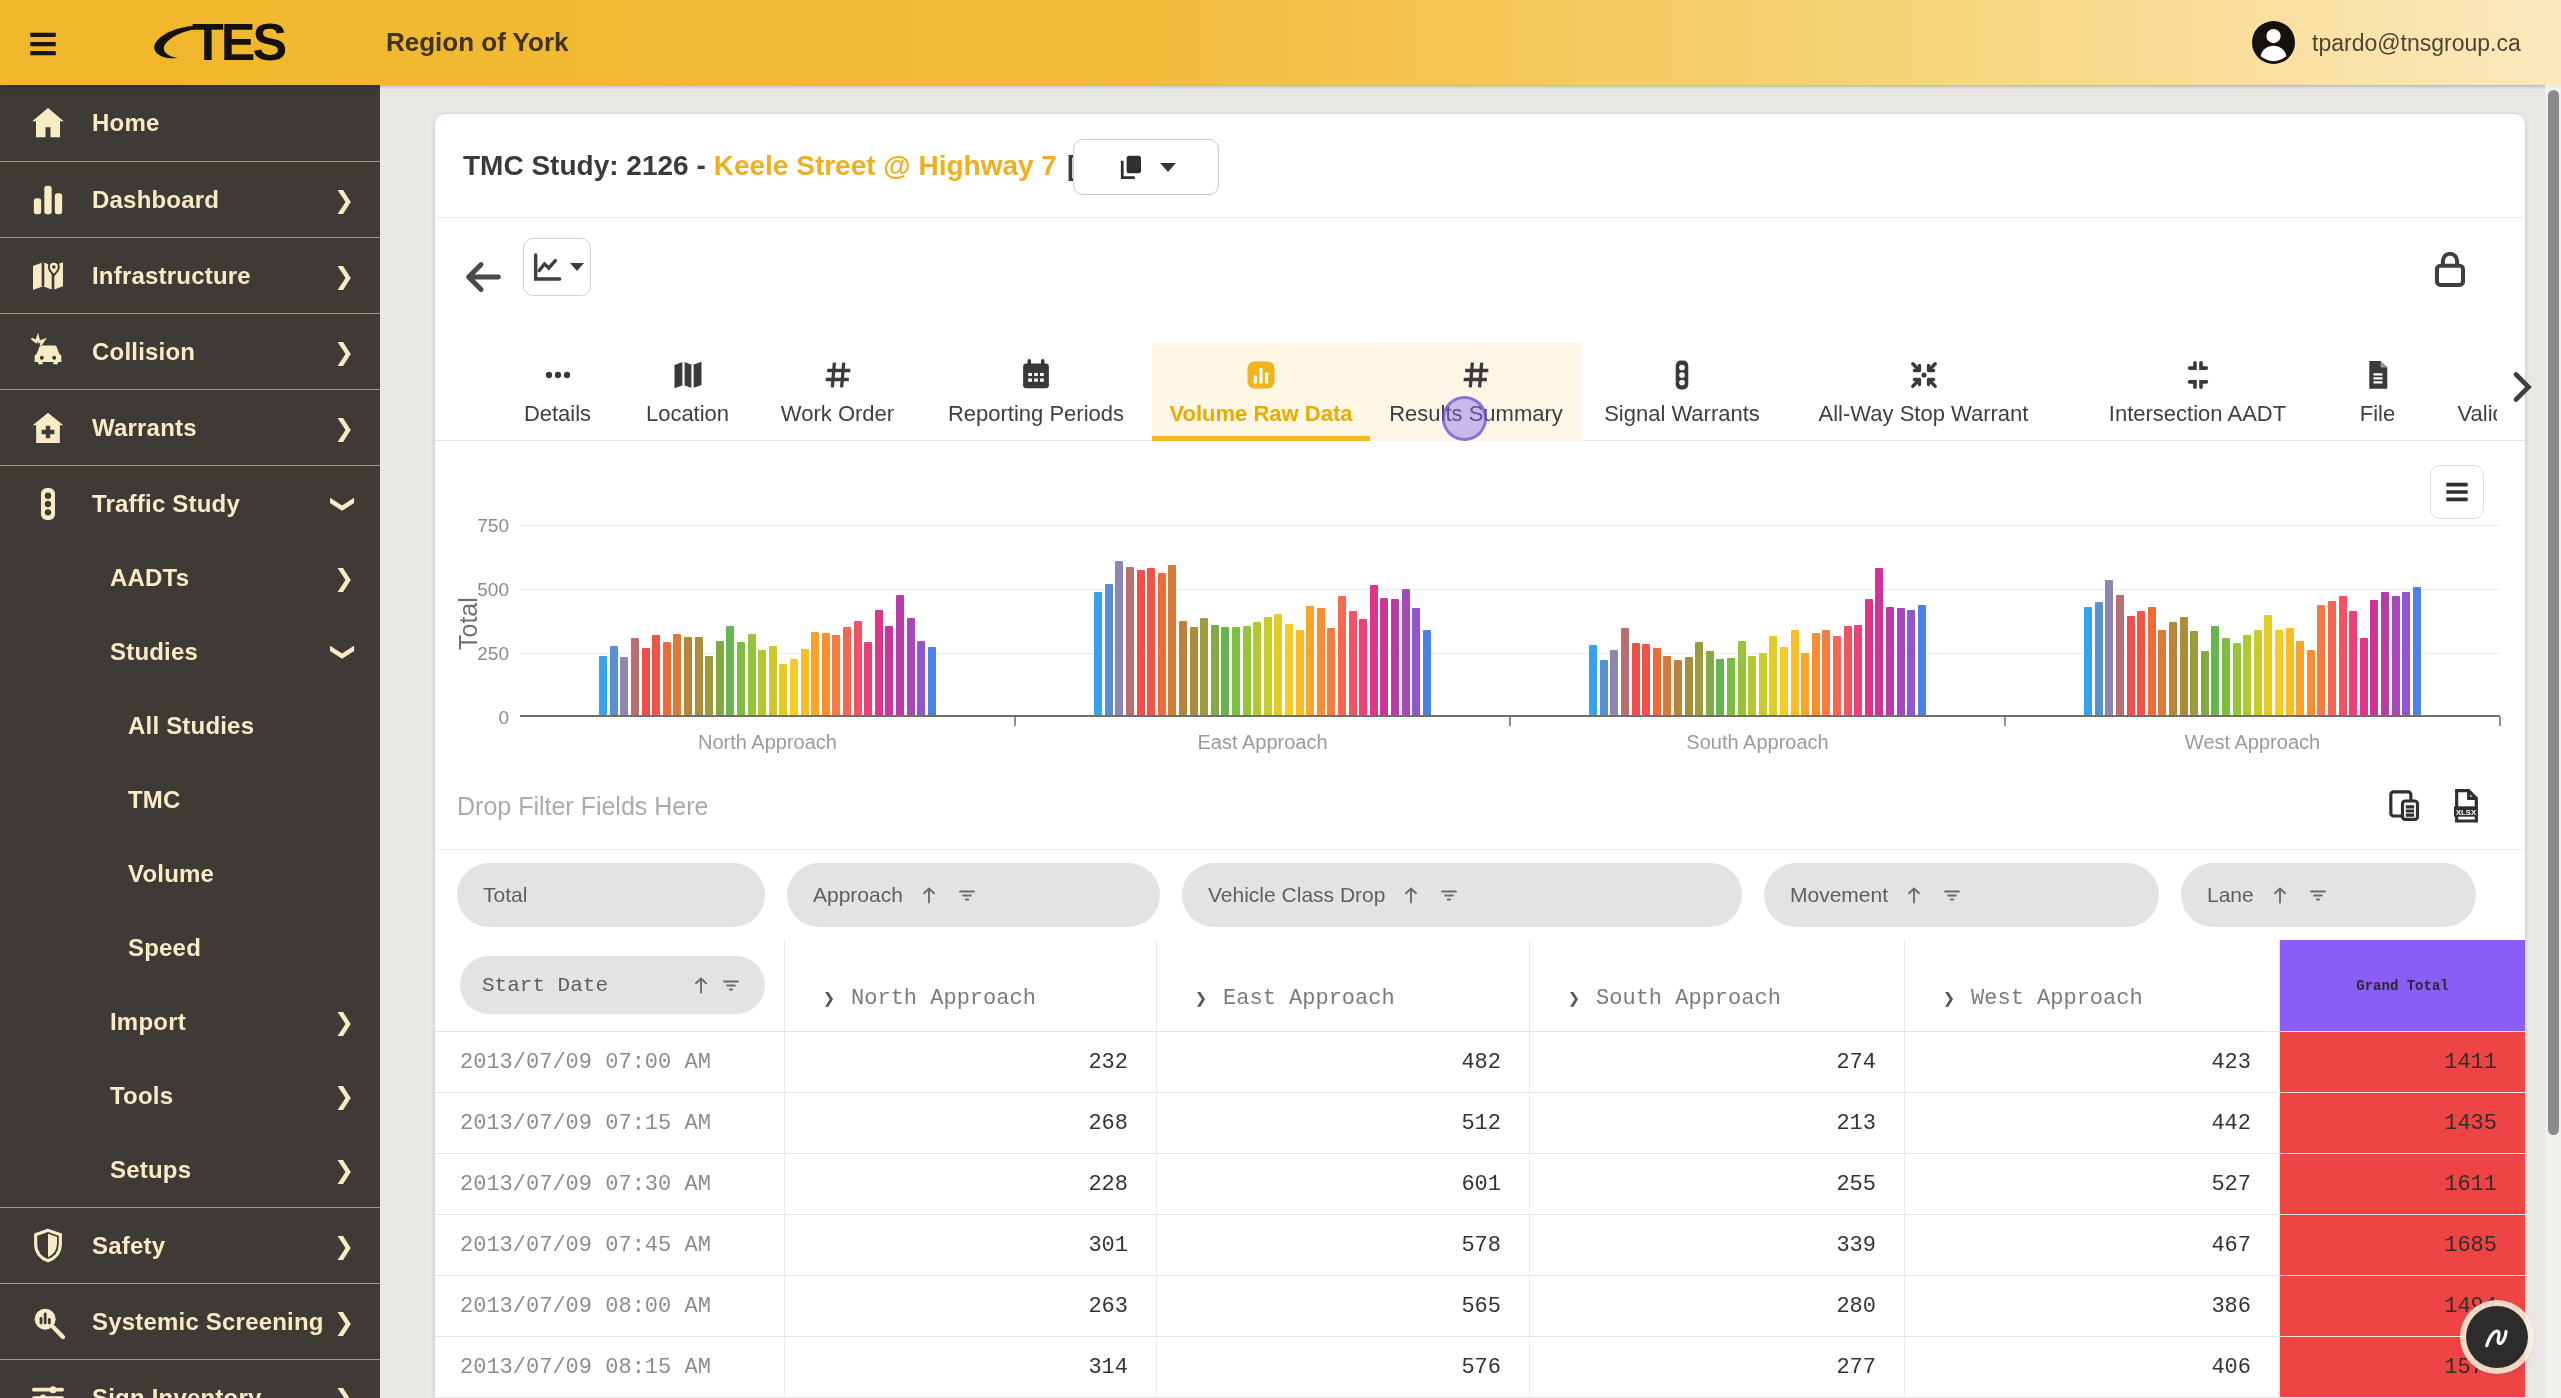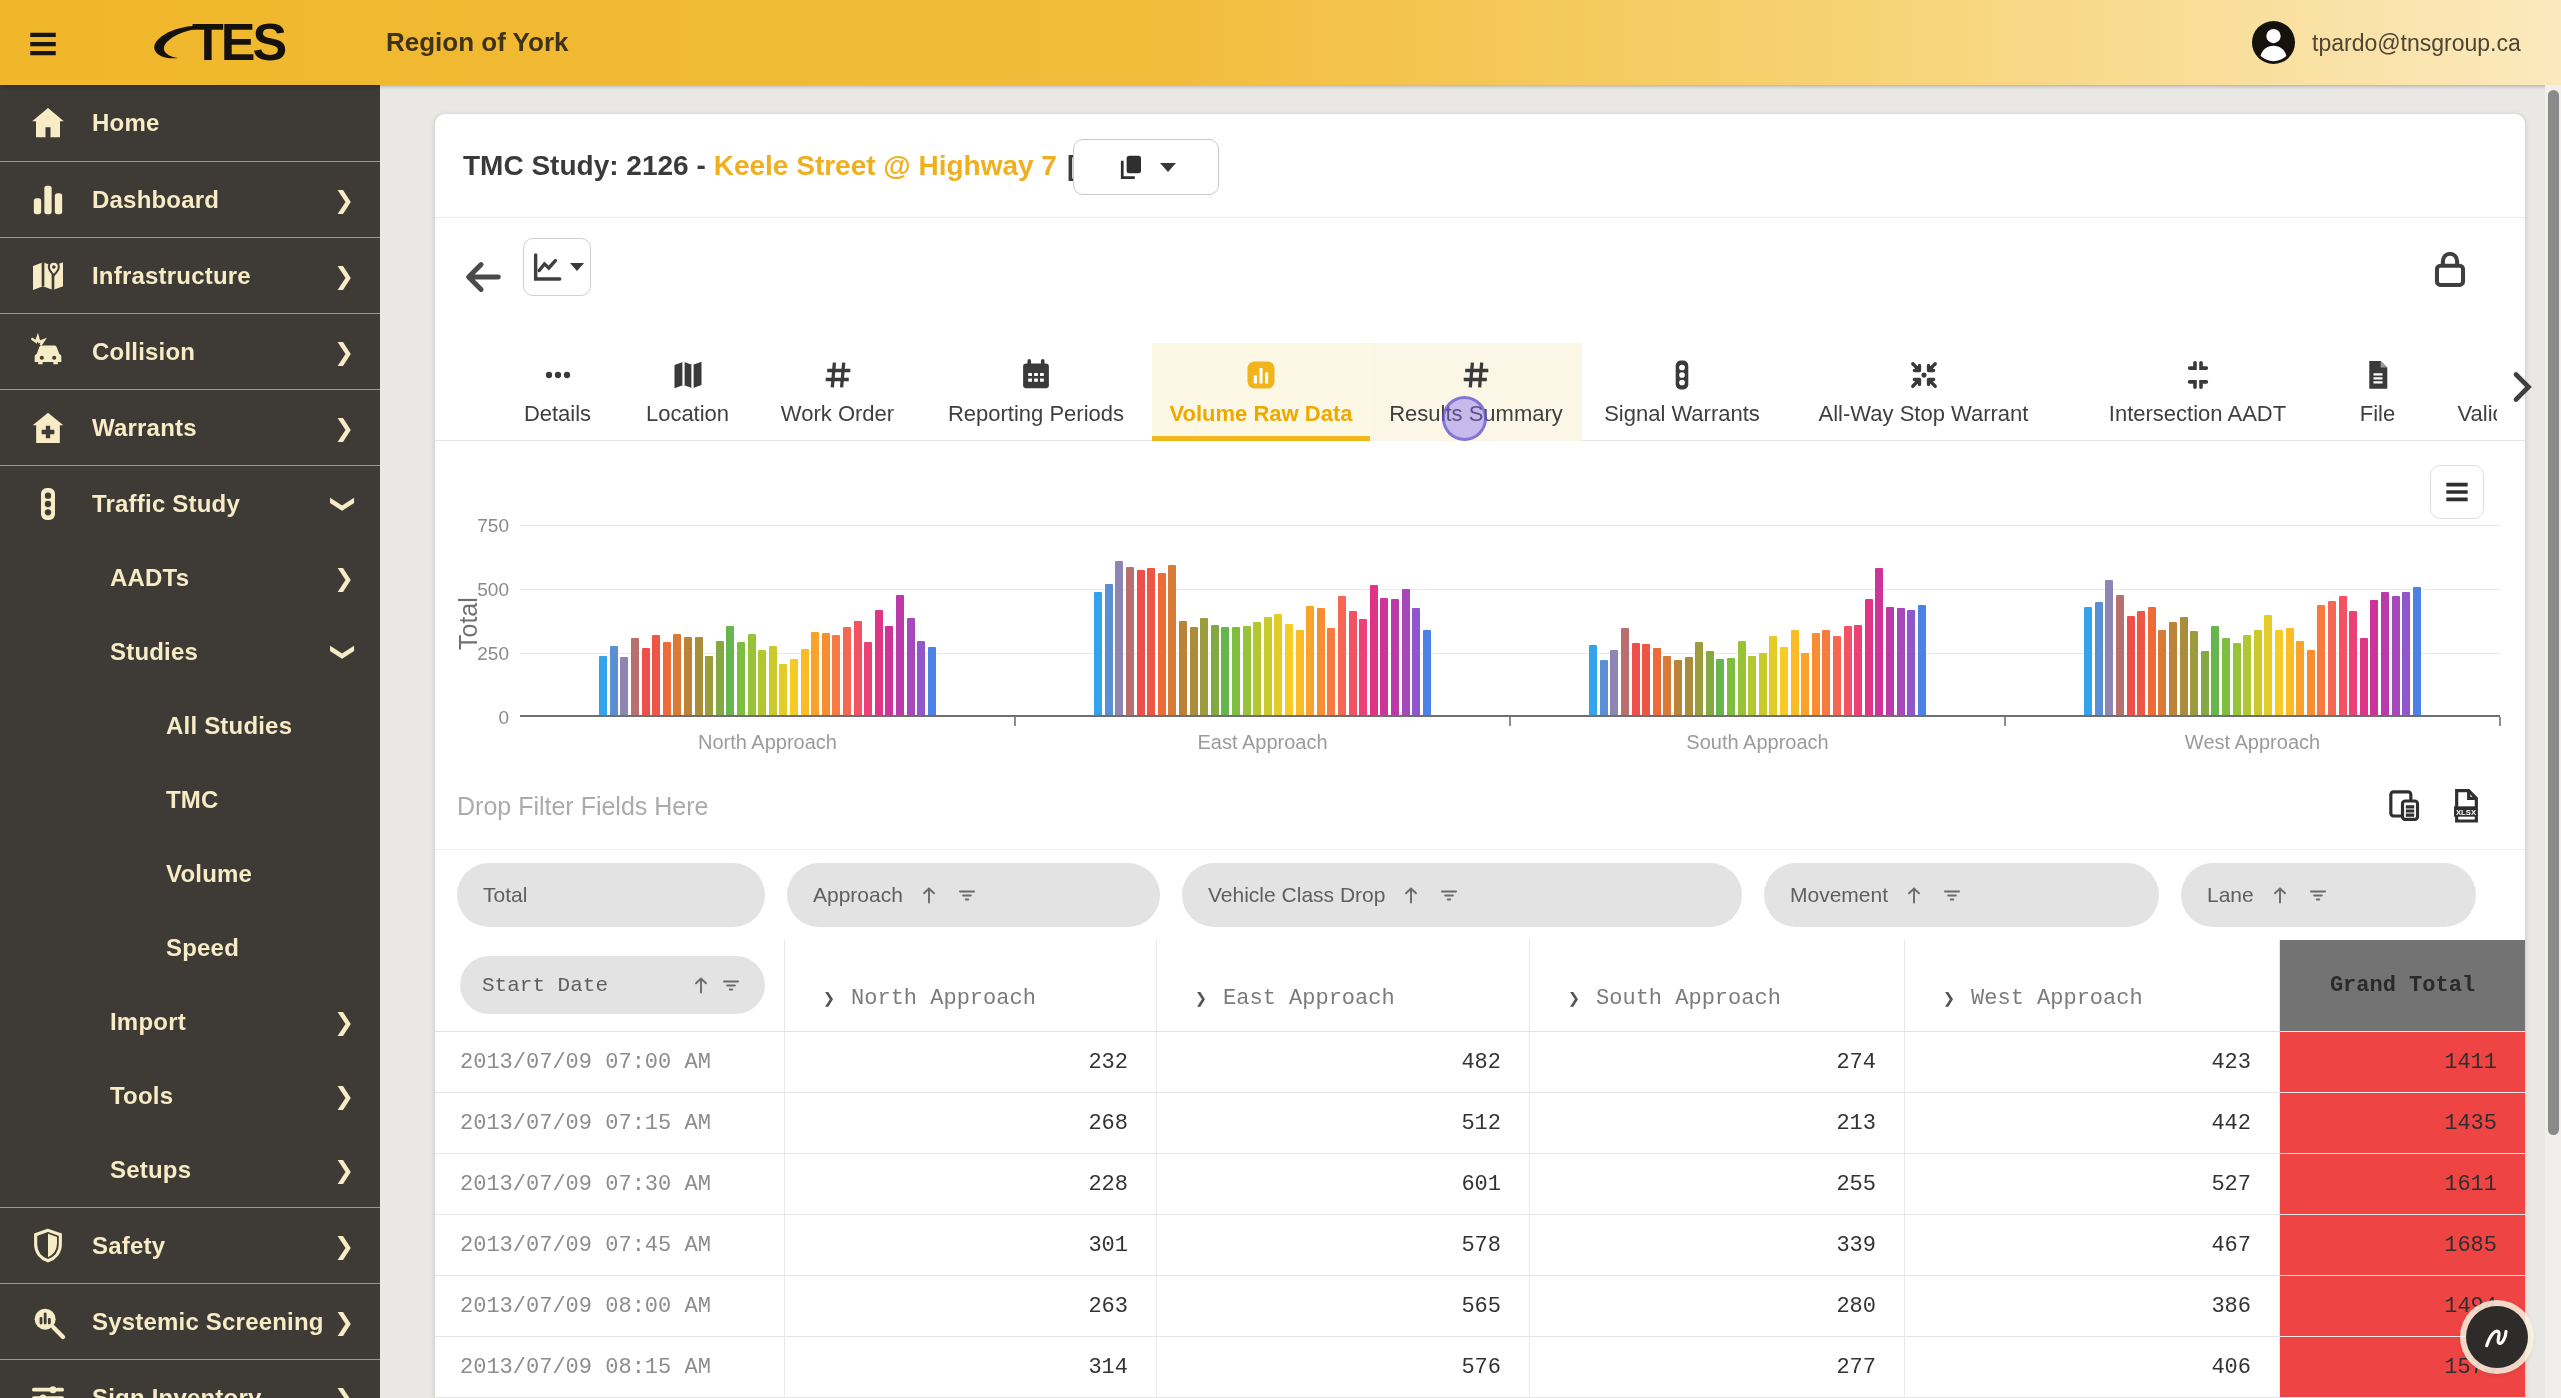--- a/index.html
+++ b/index.html
@@ -19,21 +19,21 @@
   .region { position:absolute; left:386px; top:27px; font-size:26px; font-weight:700; color:#3E3319; }
   .avatar { position:absolute; left:2252px; top:21px; width:43px; height:43px; border-radius:50%; background:#15110d; }
   .avatar svg { position:absolute; inset:0; }
   .email { position:absolute; left:2312px; top:30px; font-size:23px; color:#4E4433; }
 
   
   .sidebar { position:absolute; left:0; top:85px; width:380px; height:1313px; background:#3E3A35; z-index:20; overflow:hidden; }
   .side-item { position:relative; display:flex; align-items:center; color:#F7ECC6; cursor:pointer; }
   .side-item.l0 { height:76px; padding-left:28px; }
   .side-item.l1 { height:74px; padding-left:110px; }
-  .side-item.l2 { height:74px; padding-left:128px;margin-left:38px; }
+  .side-item.l2 { height:74px; padding-left:128px; }
   .side-item.divider { border-top:1px solid rgba(240,232,210,0.55); }
   .side-item .icn { width:40px; height:40px; margin-right:24px; flex:none; color:#F7ECC6; }
   .side-item .lbl { font-size:24px; font-weight:700; letter-spacing:.2px; }
   .side-item .chev { position:absolute; right:26px; top:50%; transform:translateY(-50%); font-size:24px; font-weight:700; }
   .side-item .chev.down { transform:translateY(-50%) rotate(90deg); }
   .icn svg { width:100%; height:100%; display:block; }
 
   
   .card { position:absolute; left:435px; top:114px; width:2090px; height:1284px; background:#fff;
           border-radius:10px 10px 0 0; box-shadow:0 1px 5px rgba(0,0,0,.18); z-index:10; }
@@ -97,21 +97,21 @@
   .pill .plbl { font-size:21px; color:#5F5F5F; }
   .pill .picn { width:24px; height:24px; color:#6B6B6B; }
 
   
   .grid { position:relative;font-family:Liberation Mono, monospace; }
   .grid-header { display:grid; grid-template-columns:350px 372px 373px 375px 375px 245px; height:92px; border-bottom:1px solid #E3E3E3; }
   .gh-cell { position:relative; border-right:1px solid #E6E6E6; display:flex; align-items:flex-start; }
   .gh-cell:last-child { border-right:none; }
   .gh-approach { padding:26px 0 0 38px; gap:16px; font-size:22px; color:#7B7B7B; display:flex; align-items:center; cursor:pointer; }
   .gh-approach .xchev { font-size:20px; color:#555; }
-  .gh-gt { background:#737373; align-items:center; justify-content:center; font-size:22px; font-weight:700; color:#2A2A2A; }
+  .gh-gt { background:#8b5cf6; align-items:center; justify-content:center; font-size:14px; font-weight:700; color:#2A2A2A; }
   .rowfield-pill { position:absolute; left:25px; top:16px; width:305px; height:58px; background:#E3E3E3; border-radius:29px;
                    display:flex; align-items:center; padding:0 22px; cursor:grab; }
   .rowfield-pill .plbl { font-size:21px; color:#5F5F5F; }
   .rowfield-pill .icons { margin-left:auto; display:flex; gap:6px; }
   .rowfield-pill .picn { width:24px; height:24px; color:#6B6B6B; }
 
   .grid-body .grow { display:grid; grid-template-columns:350px 372px 373px 375px 375px 245px; height:61px; border-bottom:1px solid #E6E6E6; }
   .gcell { border-right:1px solid #EBEBEB; display:flex; align-items:center; font-size:22px; }
   .gcell:last-child { border-right:none; }
   .gcell.date { padding-left:25px; color:#8C8C8C; }

